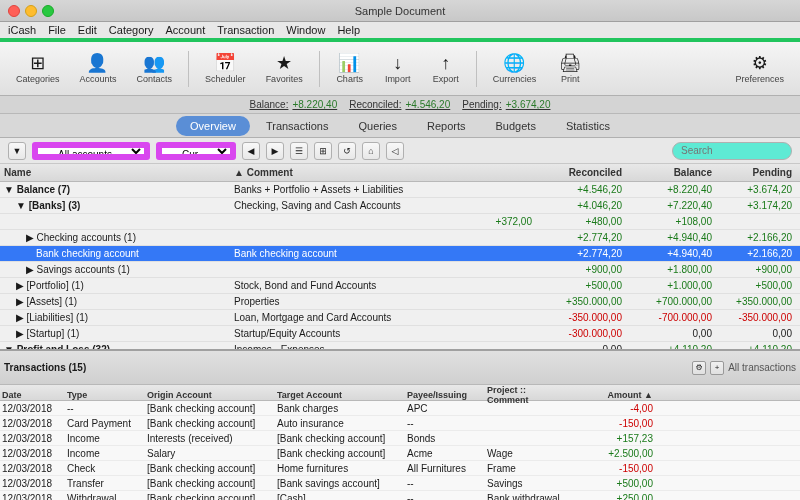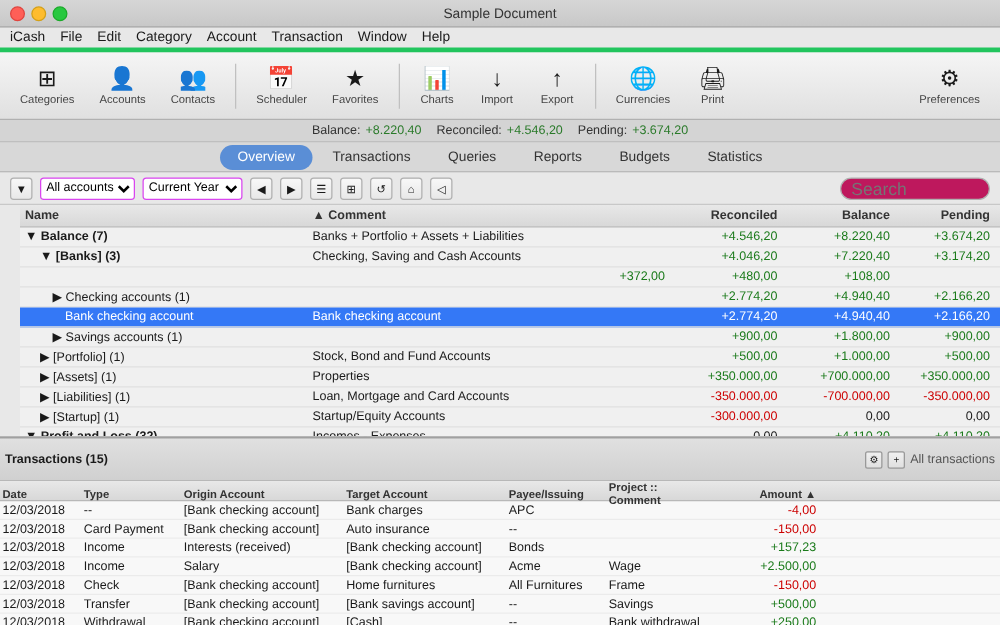--- a/index.html
+++ b/index.html
@@ -84,20 +84,21 @@
     .balance-bar {
       height: 18px;
       background: #d4d4d4;
       display: flex;
       align-items: center;
       justify-content: center;
       font-size: 10px;
       color: #333;
       border-bottom: 1px solid #b8b8b8;
       gap: 4px;
+      text-decoration: underline;
     }
     .balance-pos { color: #2a7a2a; }
 
     
     .tab-bar {
       height: 24px;
       background: #d8d8d8;
       display: flex;
       align-items: center;
       justify-content: center;
@@ -125,46 +126,46 @@
       height: 26px;
       background: #e8e8e8;
       display: flex;
       align-items: center;
       padding: 0 8px;
       gap: 6px;
       border-bottom: 1px solid #c8c8c8;
     }
     .filter-select {
       height: 18px;
-      border: 1px solid #d946ef;
+      border: 6px solid #d946ef;
       border-radius: 3px;
       background: white;
       font-size: 10px;
-      padding: 0 0;
+      padding: 0 16px;
     }
     .filter-nav-btn {
       width: 18px;
       height: 18px;
       border: 1px solid #b0b0b0;
       border-radius: 3px;
       background: linear-gradient(to bottom, #f8f8f8, #e8e8e8);
       display: flex;
       align-items: center;
       justify-content: center;
       cursor: pointer;
       font-size: 9px;
     }
     .search-box {
       margin-left: auto;
       height: 18px;
       border: 1px solid #b0b0b0;
       border-radius: 9px;
-      background: #be185d;
+      background: #5eead4;
       padding: 0 8px;
-      font-size: 14px;
+      font-size: 10px;
       width: 120px;
     }
     .view-btn {
       width: 18px; height: 18px;
       border: 1px solid #b0b0b0;
       border-radius: 3px;
       background: linear-gradient(to bottom, #f8f8f8, #e8e8e8);
       display: flex; align-items: center; justify-content: center;
       cursor: pointer; font-size: 9px;
     }
@@ -174,21 +175,20 @@
       display: flex;
       flex-direction: column;
       height: calc(500px - 22px - 20px - 54px - 18px - 24px - 26px);
     }
 
     
     .accounts-section {
       flex: 1;
       overflow-y: auto;
       background: #f0f0f0;
-      margin-left: 16px;
     }
     .accounts-header {
       display: grid;
       grid-template-columns: 230px 1fr 90px 90px 80px;
       height: 18px;
       background: linear-gradient(to bottom, #e8e8e8, #d8d8d8);
       border-bottom: 1px solid #b8b8b8;
       align-items: center;
       padding: 0 4px;
       font-size: 10px;

